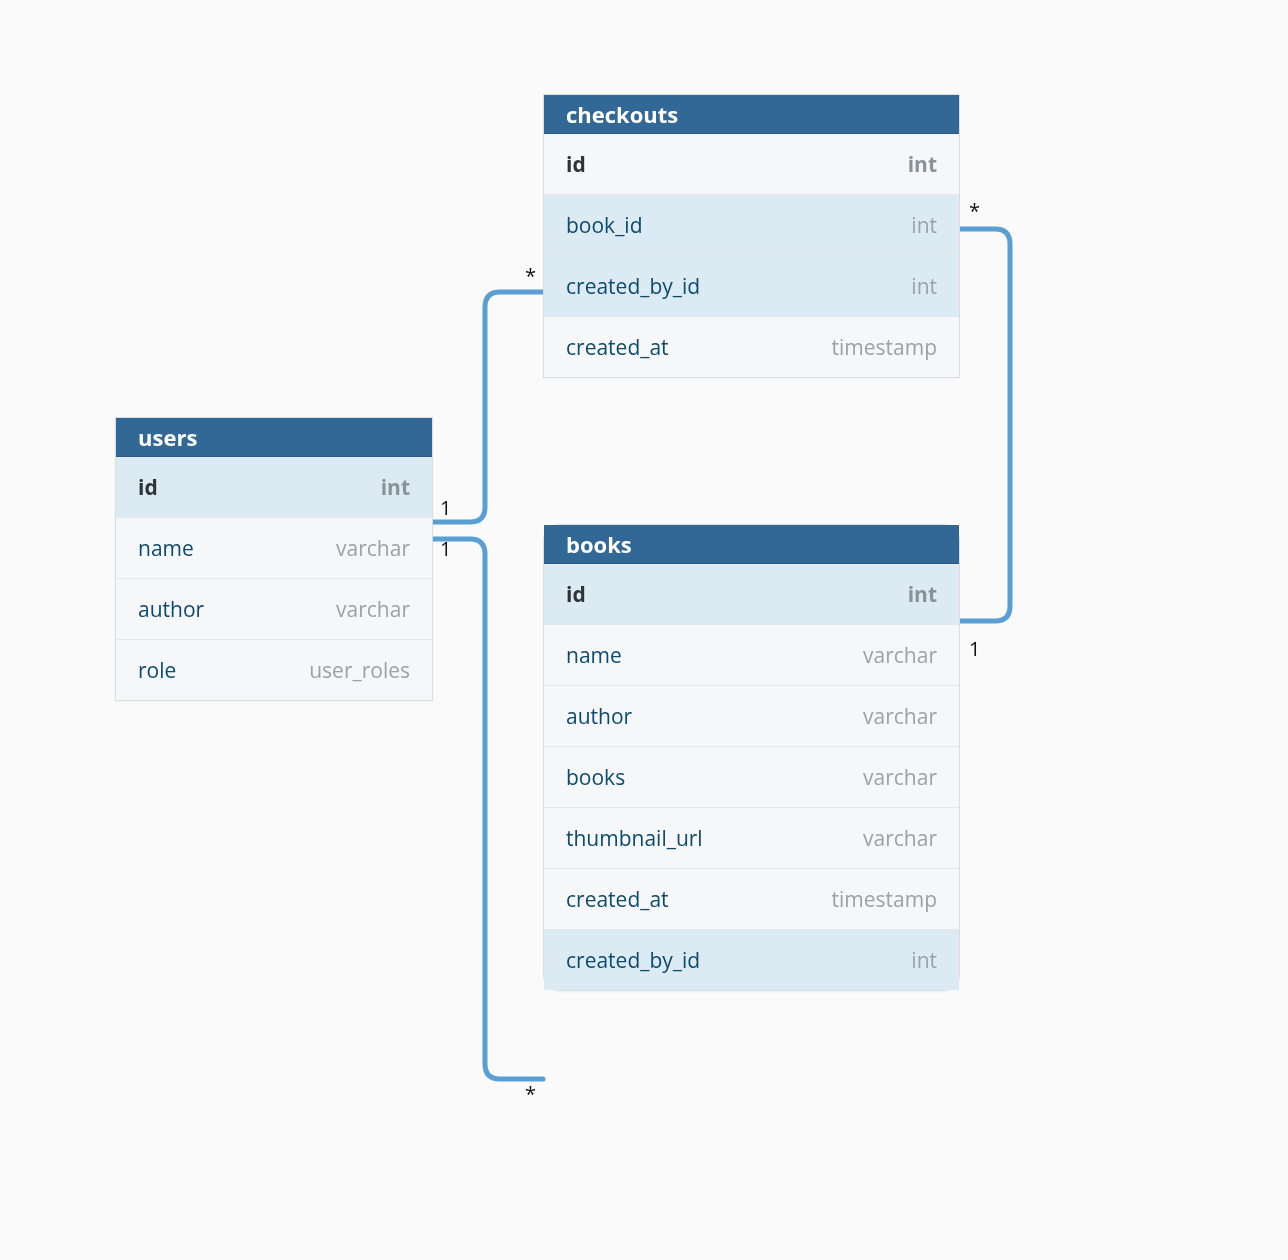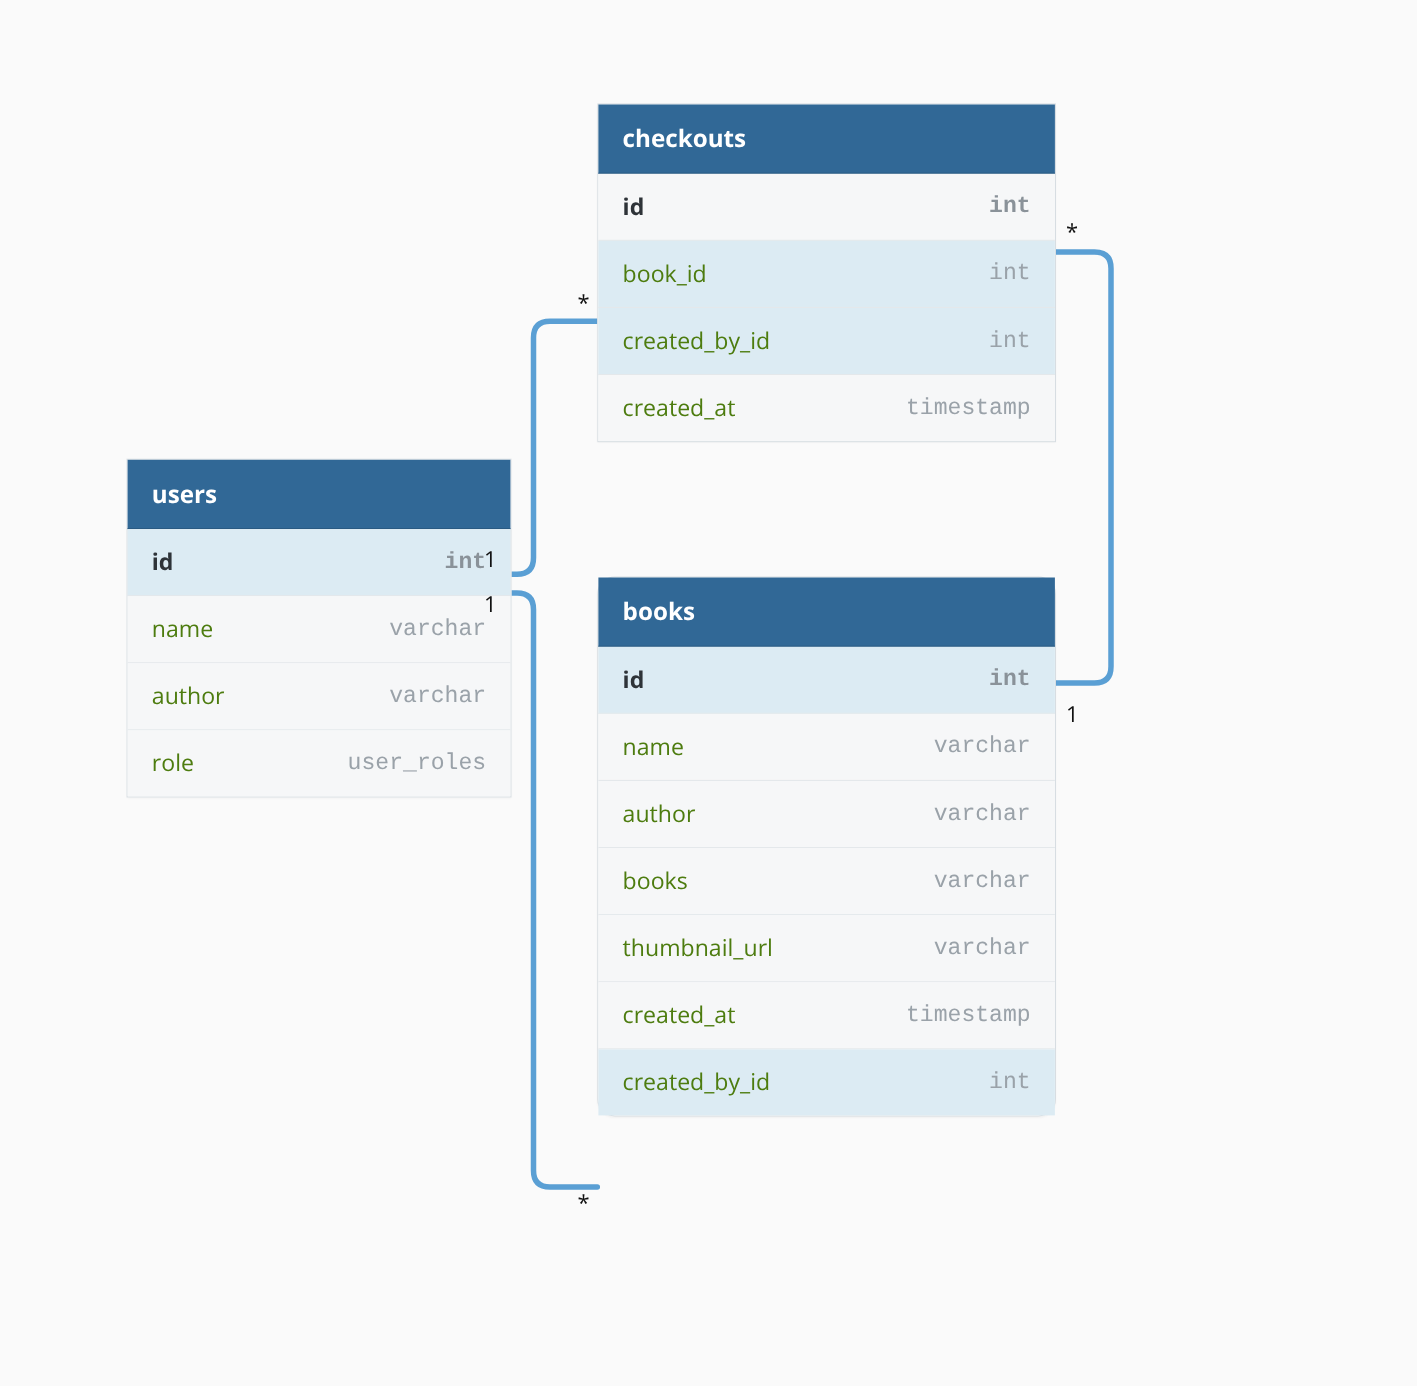--- a/index.html
+++ b/index.html
@@ -27,40 +27,39 @@
     position: absolute;
     background: #ffffff;
     border: 1px solid #d7dde2;
     box-shadow: 0 1px 2px rgba(0,0,0,0.04);
   }
   .entity-header {
     background: #316896;
     color: #ffffff;
     font-weight: 700;
     font-size: 22px;
-    padding: 16px 22px;
+    padding: 4px 22px;
     border-bottom: 1px solid #2a5a82;
   }
   .entity-row {
     display: flex;
     justify-content: space-between;
     align-items: center;
     padding: 16px 22px;
     font-size: 21px;
     border-bottom: 1px solid #e4e8eb;
     background: #f6f7f8;
   }
   .entity-row:last-child { border-bottom: none; }
   .entity-row.highlight { background: #dcebf3; }
   .col-name {
-    color: #4d7c0f;
+    color: #0c4a6e;
   }
   .col-type {
     color: #9aa2a9;
-    font-family: Liberation Mono, monospace;
   }
   .entity-row.bold .col-name { font-weight: 700; color: #2e3338; }
   .entity-row.bold .col-type { font-weight: 700; color: #8a9299; }
 
   .card-label {
     position: absolute;
     font-size: 20px;
     color: #111;
     font-family: inherit;
   }
@@ -72,21 +71,21 @@
 
   <svg class="connectors">
 
     <path d="M 433 522 L 470 522 Q 485 522 485 507 L 485 307 Q 485 292 500 292 L 543 292" stroke="#5a9fd4" stroke-width="5" fill="none" stroke-linecap="round"></path>
 
     <path d="M 433 539 L 470 539 Q 485 539 485 554 L 485 1064 Q 485 1079 500 1079 L 543 1079" stroke="#5a9fd4" stroke-width="5" fill="none" stroke-linecap="round"></path>
 
     <path d="M 960 621 L 995 621 Q 1010 621 1010 606 L 1010 244 Q 1010 229 995 229 L 960 229" stroke="#5a9fd4" stroke-width="5" fill="none" stroke-linecap="round"></path>
   </svg>
 
-  <div class="entity" style="left:115px; top:417px; width:350px;">
+  <div class="entity" style="left:115px; top:417px; width:318px;">
     <div class="entity-header">
       <span>users</span>
     </div>
     <div class="entity-row bold highlight">
       <span class="col-name">id</span>
       <span class="col-type">int</span>
     </div>
     <div class="entity-row">
       <span class="col-name">name</span>
       <span class="col-type">varchar</span>

